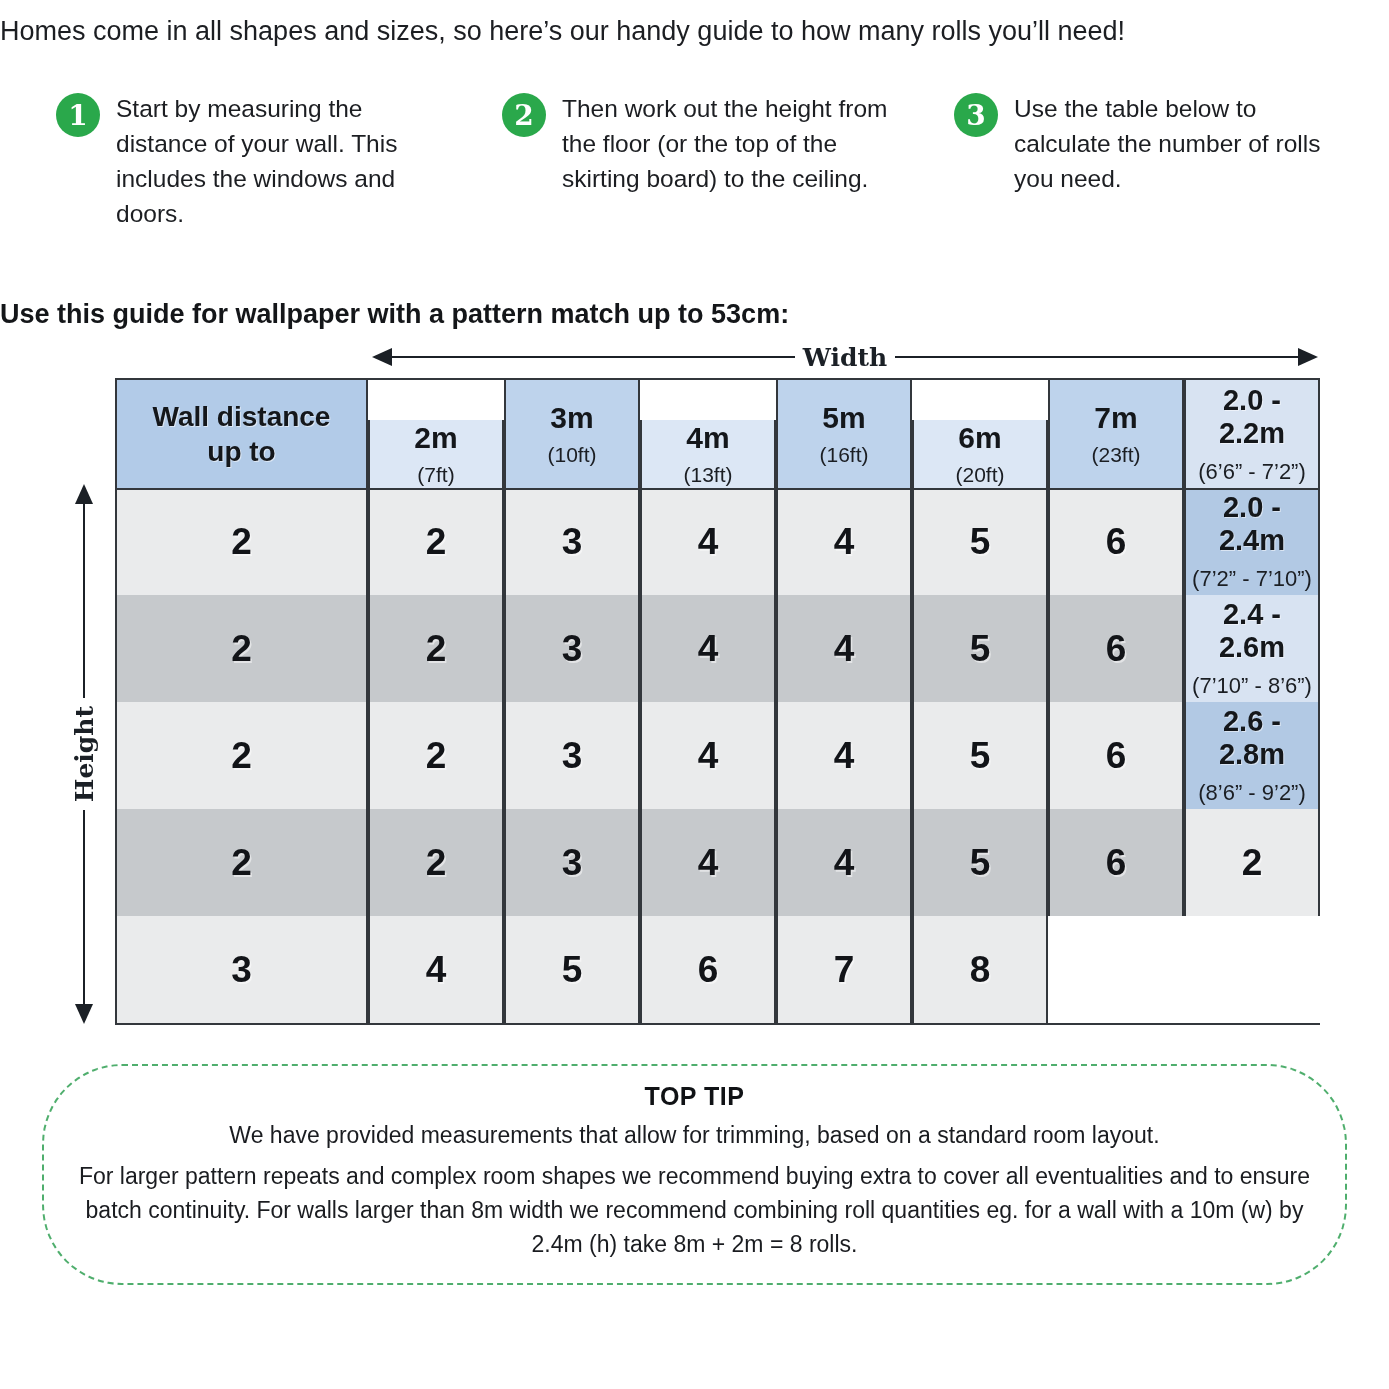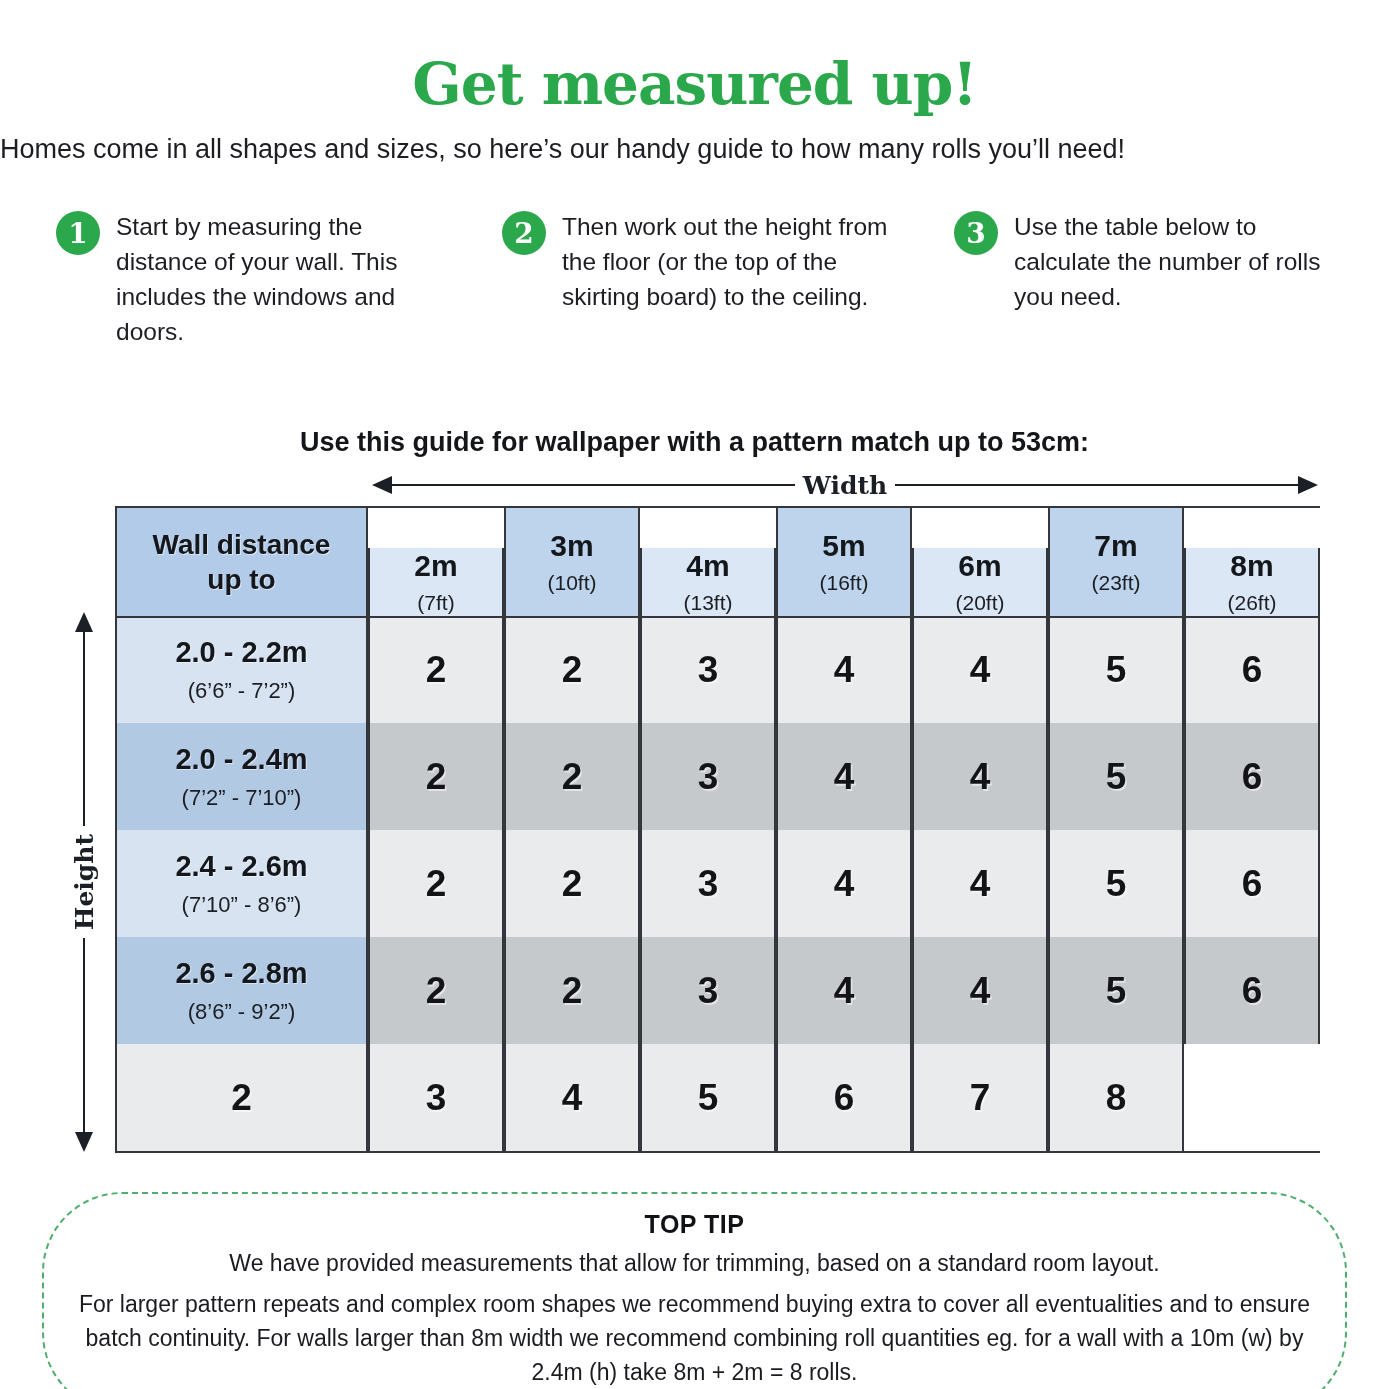--- a/index.html
+++ b/index.html
@@ -33,21 +33,21 @@
   .step-1{left:56px;width:390px;}
   .step-2{left:502px;width:408px;}
   .step-3{left:954px;width:370px;}
   .step-num{
     flex:0 0 auto;width:44px;height:44px;border-radius:50%;background:var(--green);
     color:#fff;display:flex;align-items:center;justify-content:center;
     font-family:"DejaVu Serif", serif;font-weight:700;font-size:28px;margin-top:2px;
   }
   .step-text{font-size:24.5px;line-height:1.43;color:#1c1e22;}
   
-  .guide-heading{margin-top:48px;text-align:center;font-size:27px;font-weight:bold;color:#141619;}
+  .guide-heading{margin-top:38px;font-size:27px;font-weight:bold;color:#141619;}
   
   .figure{position:relative;height:700px;margin-top:4px;}
   .axis-label{
     font-family:"DejaVu Serif", serif;font-weight:700;font-size:25px;color:#1b2026;
     padding:0 8px;
   }
   .w-arrow{
     position:absolute;left:372px;top:8px;width:946px;height:30px;
     display:flex;align-items:center;
   }
@@ -96,21 +96,20 @@
     padding:16px 28px 22px;text-align:center;
   }
   .toptip-title{font-size:25px;font-weight:bold;letter-spacing:0.5px;color:#101215;}
   .toptip p{font-size:23px;line-height:1.48;margin-top:7px;color:#1a1c20;}
 </style>
 </head>
 <body>
 
 <div class="page">
 
-  <h1 class="title">Get measured up!</h1>
   <p class="subtitle">Homes come in all shapes and sizes, so here’s our handy guide to how many rolls you’ll need!</p>
 
   <div class="steps">
     <div class="step step-1">
       <div class="step-num">1</div>
       <div class="step-text">Start by measuring the distance of your wall. This includes the windows and doors.</div>
     </div>
     <div class="step step-2">
       <div class="step-num">2</div>
       <div class="step-text">Then work out the height from the floor (or the top of the skirting board) to the ceiling.</div>
@@ -165,24 +164,20 @@
         <div class="col-imp">(16ft)</div>
       </div>
       <div class="cell colhead-light">
         <div class="col-size">6m</div>
         <div class="col-imp">(20ft)</div>
       </div>
       <div class="cell colhead-dark">
         <div class="col-size">7m</div>
         <div class="col-imp">(23ft)</div>
       </div>
-      <div class="cell colhead-light">
-        <div class="col-size">8m</div>
-        <div class="col-imp">(26ft)</div>
-      </div>
 
       <div class="cell rowhead-light">
         <div class="row-metric">2.0 - 2.2m</div>
         <div class="row-imp">(6’6” - 7’2”)</div>
       </div>
       <div class="cell cell-light">
           <span class="val">2</span>
         </div>
       <div class="cell cell-light">
           <span class="val">2</span>

